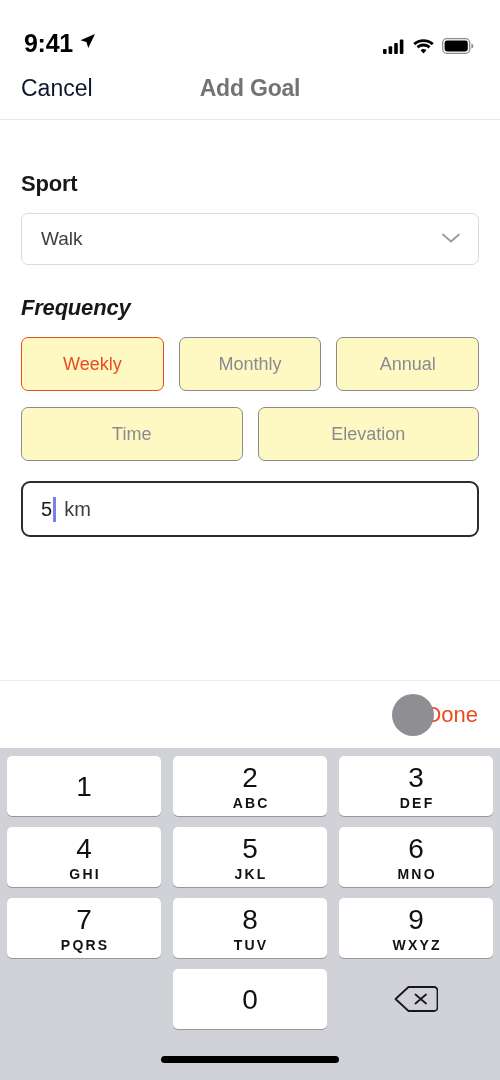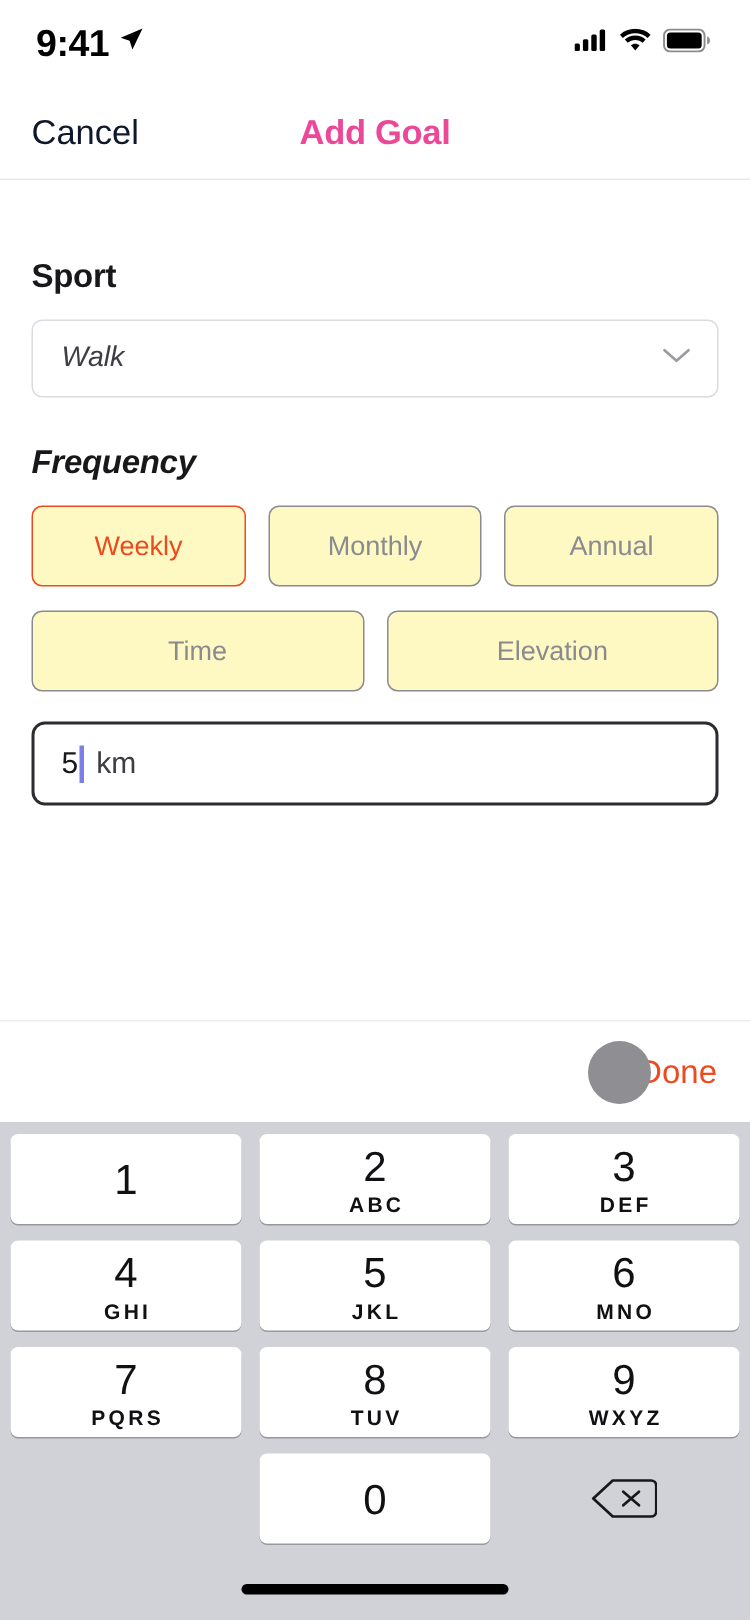--- a/index.html
+++ b/index.html
@@ -23,21 +23,21 @@
     background: #ffffff;
     display: flex;
     flex-direction: column;
   }
 
   
   .status-bar {
     height: 58px;
     flex: 0 0 58px;
     display: flex;
-    align-items: center;
+    align-items: flex-end;
     justify-content: space-between;
     padding: 0 26px 0 24px;
     background: #ffffff;
   }
   .status-left {
     display: flex;
     align-items: center;
     gap: 6px;
   }
   .status-time {
@@ -72,21 +72,21 @@
     border: none;
     font-family: inherit;
     cursor: pointer;
     padding: 0;
   }
   .nav-title {
     width: 100%;
     text-align: center;
     font-size: 23px;
     font-weight: bold;
-    color: #ec4899;
+    color: #737373;
     letter-spacing: -0.2px;
   }
 
   
   .content {
     flex: 1 1 auto;
     padding: 0 21px;
     background: #ffffff;
     position: relative;
   }
@@ -106,21 +106,20 @@
     margin-top: 16px;
     height: 52px;
     border: 1px solid #dcdce0;
     border-radius: 7px;
     background: #ffffff;
     display: flex;
     align-items: center;
     justify-content: space-between;
     padding: 0 17px 0 19px;
     cursor: pointer;
-    font-style: italic;
   }
   .select-value {
     font-size: 19px;
     color: #3d3d43;
   }
 
   
   .option-row {
     margin-top: 16px;
     display: flex;

